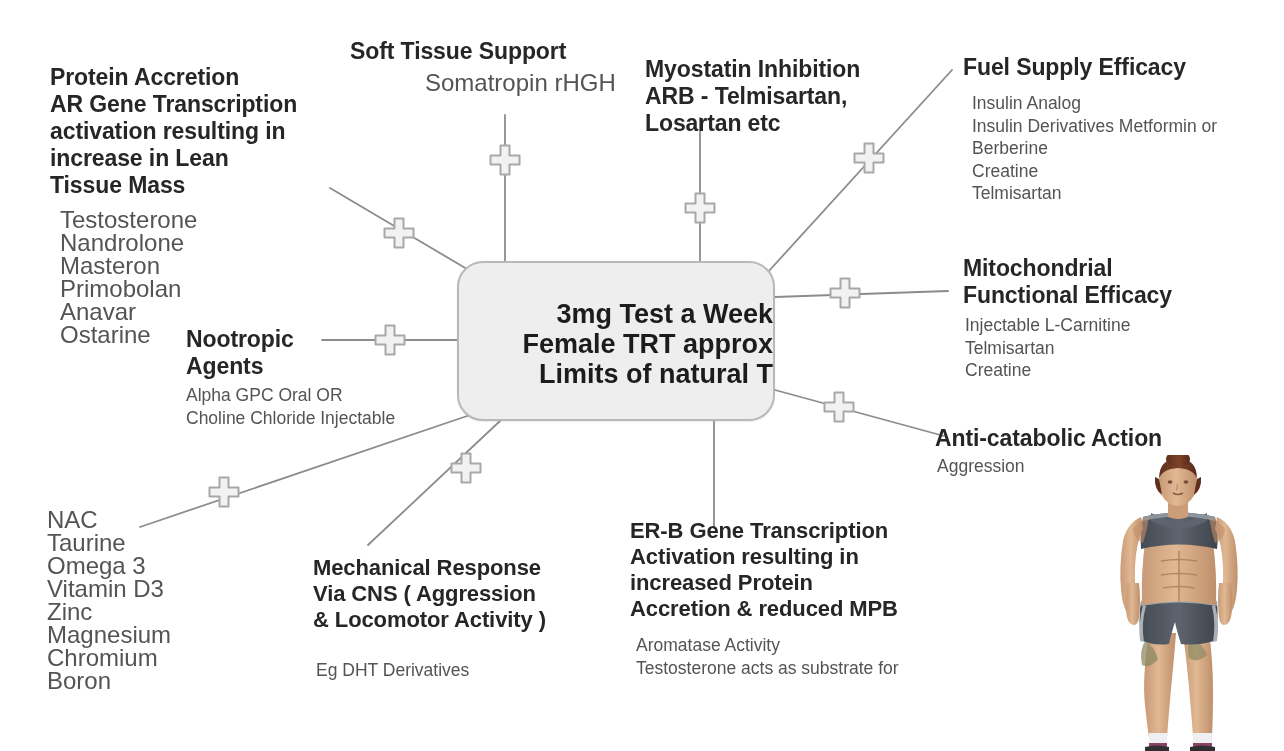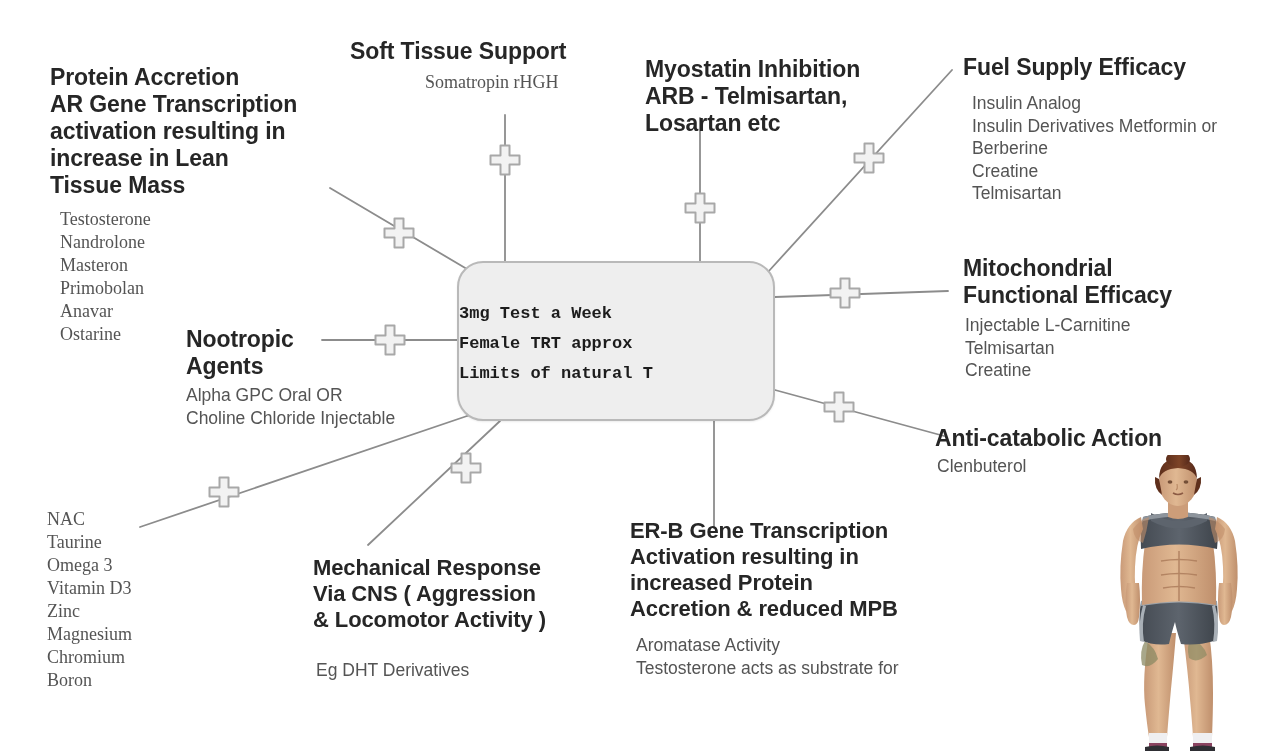--- a/index.html
+++ b/index.html
@@ -28,42 +28,41 @@
     font-weight: bold;
     color: #262626;
     letter-spacing: -0.1px;
   }
   .sublist {
     color: #545454;
     font-weight: normal;
   }
   .h-xl { font-size: 23px; line-height: 27px; }
   .h-lg { font-size: 22px; line-height: 26px; }
-  .sub-md { font-size: 18px; line-height: 23px; font-family: Liberation Serif, serif; }
+  .sub-md { font-size: 24px; line-height: 23px; }
   .sub-sm { font-size: 17.5px; line-height: 22.5px; }
 
   
   #center-box {
     position: absolute;
     left: 457px; top: 261px;
     width: 318px; height: 160px;
     background: #eeeeee;
     border: 2px solid #b9b9b9;
     border-radius: 26px;
     box-shadow: 0 1px 2px rgba(0,0,0,0.08);
   }
   #center-box .ctext {
     position: absolute;
     left: 0; right: 0; top: 36px;
-    text-align: left;
+    text-align: right;
     font-weight: bold;
-    font-size: 17px;
+    font-size: 27px;
     line-height: 30px;
     color: #1c1c1c;
-    font-family: Liberation Mono, monospace;
   }
   #center-box .ctext div { white-space: nowrap; }
 
   
   .plus-badge {
     position: absolute;
     width: 36px; height: 36px;
     transform: translate(-50%, -50%);
   }
   .plus-badge svg { display:block; width:100%; height:100%; }
@@ -226,21 +225,21 @@
       <div class="nowrap">Creatine</div>
     </div>
   </div>
 
   <div class="node" style="left:935px; top:425px; width:300px;">
     <div class="heading h-xl">
       <div class="nowrap">Anti-catabolic Action</div>
     </div>
     <div style="height:3px;"></div>
     <div class="sublist sub-sm" style="padding-left:2px;">
-      <div class="nowrap">Clenbuterol</div>
+      <div class="nowrap">Aggression</div>
     </div>
   </div>
 
   <div class="node" style="left:630px; top:518px; width:360px;">
     <div class="heading h-lg">
       <div class="nowrap">ER-B Gene Transcription</div>
       <div class="nowrap">Activation resulting in</div>
       <div class="nowrap">increased Protein</div>
       <div class="nowrap">Accretion &amp; reduced MPB</div>
     </div>

